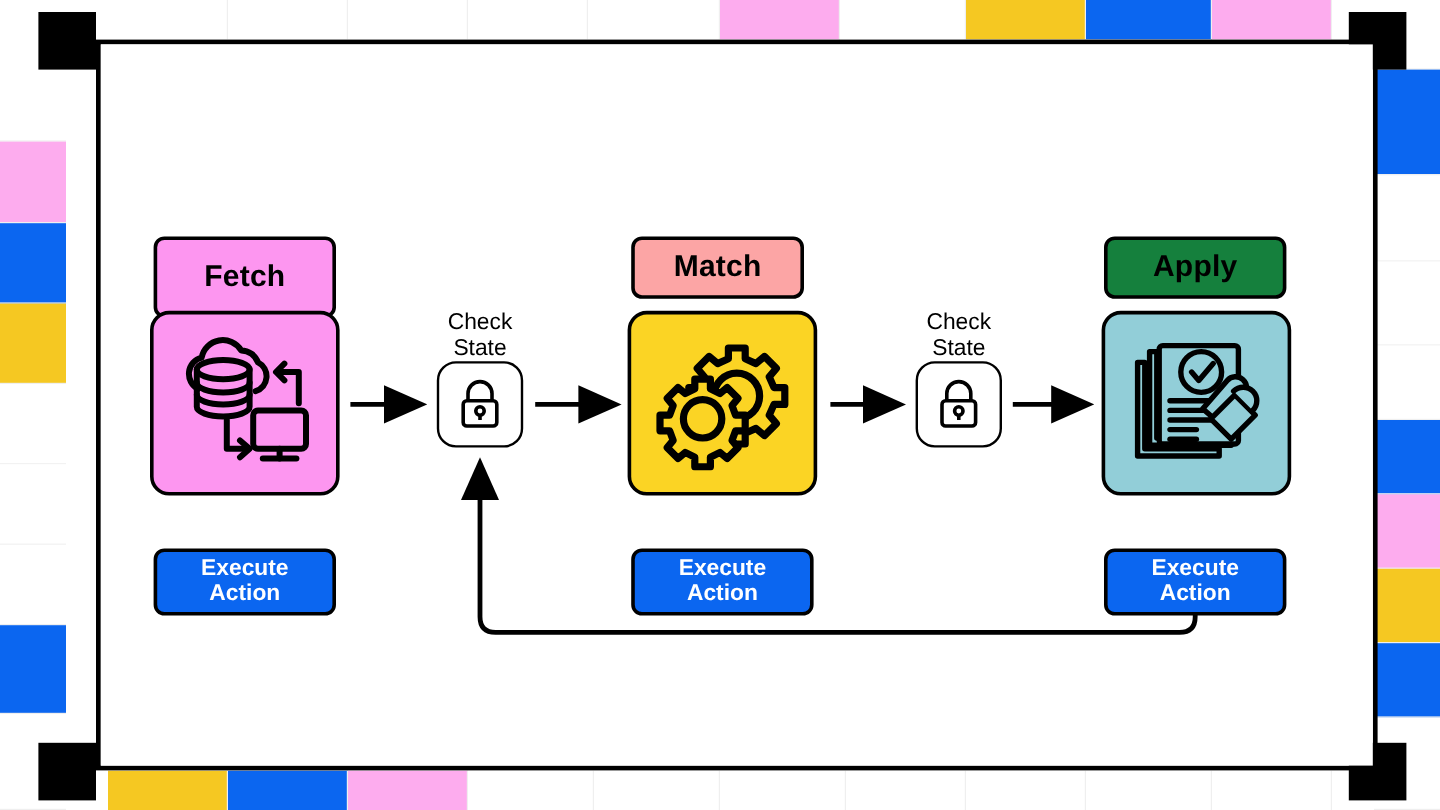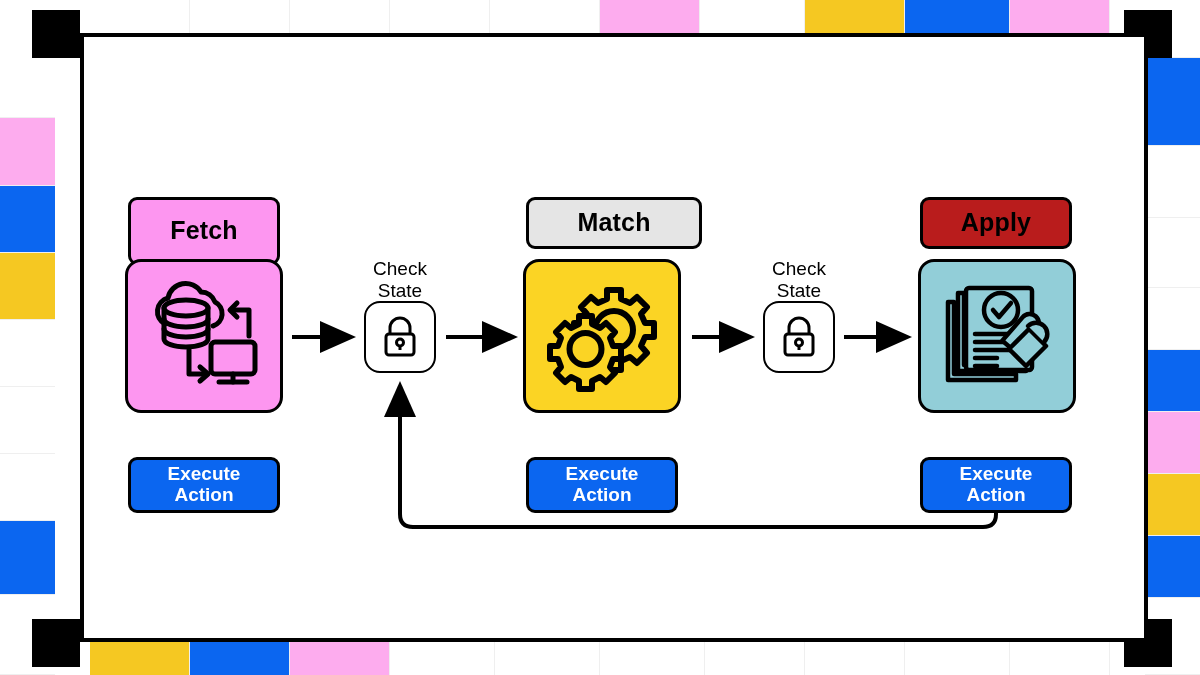--- a/index.html
+++ b/index.html
@@ -217,21 +217,21 @@
             <path d="M10 19 v-6 a10 10 0 0 1 20 0 v6"></path>
             <rect x="6" y="19" width="28" height="21" rx="3"></rect>
             <circle cx="20" cy="27.5" r="3.5"></circle>
             <path d="M20 30 v5"></path>
           </g>
         </svg>
       </div>
     </div>
 
     <div class="node">
-      <div class="pill title-pill" style="left:442px; top:160px; width:176px; height:52px; background:#e5e5e5;">
+      <div class="pill title-pill" style="left:442px; top:160px; width:144px; height:52px; background:#fca5a5;">
         <span>Match</span>
       </div>
 
       <div class="icon-box" style="left:439px; top:222px; width:158px; height:154px; background:#FBD424;">
         <svg width="118" height="112" viewBox="0 0 118 112">
           <g fill="none" stroke="#000" stroke-width="6" stroke-linejoin="round" stroke-linecap="round">
 
             <path d="M64 10 h14 v9 l9 4 l7 -6 l10 10 l-6 7 l4 9 h9 v14 h-9 l-4 9 l6 7 l-10 10 l-7 -6 l-9 4 v9 h-14 v-9 l-9 -4 l-7 6 l-10 -10 l6 -7 l-4 -9 h-9 v-14 h9 l4 -9 l-6 -7 l10 -10 l7 6 l9 -4 z"></path>
             <circle cx="71" cy="50" r="19"></circle>
 
@@ -258,21 +258,21 @@
             <path d="M10 19 v-6 a10 10 0 0 1 20 0 v6"></path>
             <rect x="6" y="19" width="28" height="21" rx="3"></rect>
             <circle cx="20" cy="27.5" r="3.5"></circle>
             <path d="M20 30 v5"></path>
           </g>
         </svg>
       </div>
     </div>
 
     <div class="node">
-      <div class="pill title-pill" style="left:836px; top:160px; width:152px; height:52px; background:#b91c1c;">
+      <div class="pill title-pill" style="left:836px; top:160px; width:152px; height:52px; background:#15803d;">
         <span>Apply</span>
       </div>
 
       <div class="icon-box" style="left:834px; top:222px; width:158px; height:154px; background:#92CED8;">
         <svg width="118" height="112" viewBox="0 0 118 112">
           <g fill="none" stroke="#000" stroke-width="4.5" stroke-linejoin="round" stroke-linecap="round">
 
             <path d="M10 22 h6 v72 h62 v6 H10 z"></path>
             <path d="M20 13 h6 v72 h62 v6 H20 z"></path>
 

